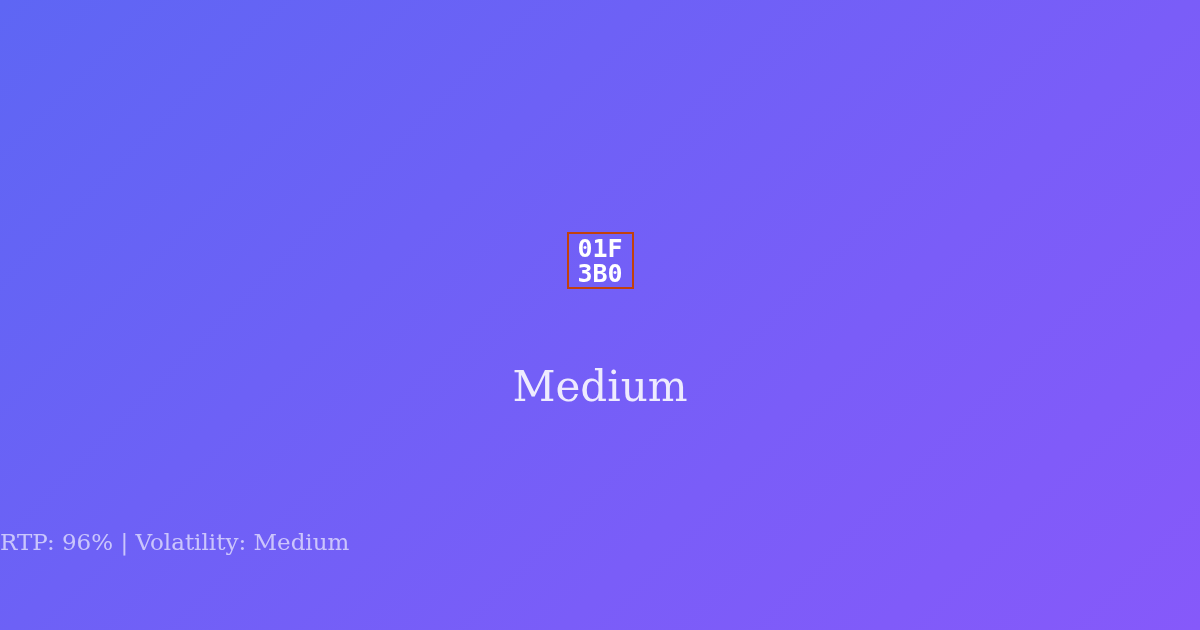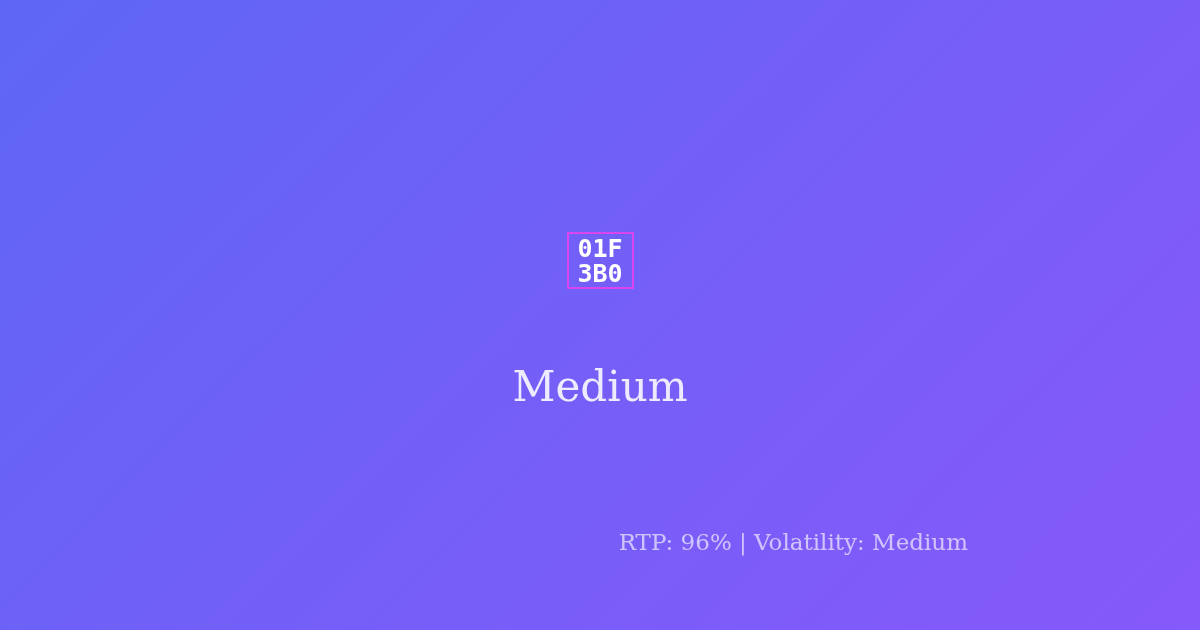--- a/index.html
+++ b/index.html
@@ -48,21 +48,21 @@
   }
 
   
   .tofu {
     display: inline-flex;
     flex-direction: column;
     align-items: center;
     justify-content: center;
     width: 67px;
     height: 57px;
-    border: 2px solid #d946ef;
+    border: 2px solid #c2410c;
     color: #ffffff;
     font-family: "DejaVu Sans Mono", "Liberation Mono", monospace;
     font-weight: 700;
     font-size: 25px;
     line-height: 25px;
     letter-spacing: 0px;
     flex: none;
   }
 
   .tofu-row { display: block; }
@@ -90,21 +90,21 @@
     color: rgba(255, 255, 255, 0.88);
     white-space: nowrap;
   }
 
   
   .meta {
     position: absolute;
     top: 528px;
     left: 0;
     width: 968px;
-    text-align: right;
+    text-align: left;
     font-family: "DejaVu Serif", "Liberation Serif", serif;
     font-weight: 400;
     font-size: 23px;
     line-height: 28px;
     color: rgba(255, 255, 255, 0.64);
     white-space: nowrap;
   }
 </style>
 </head>
 <body>

